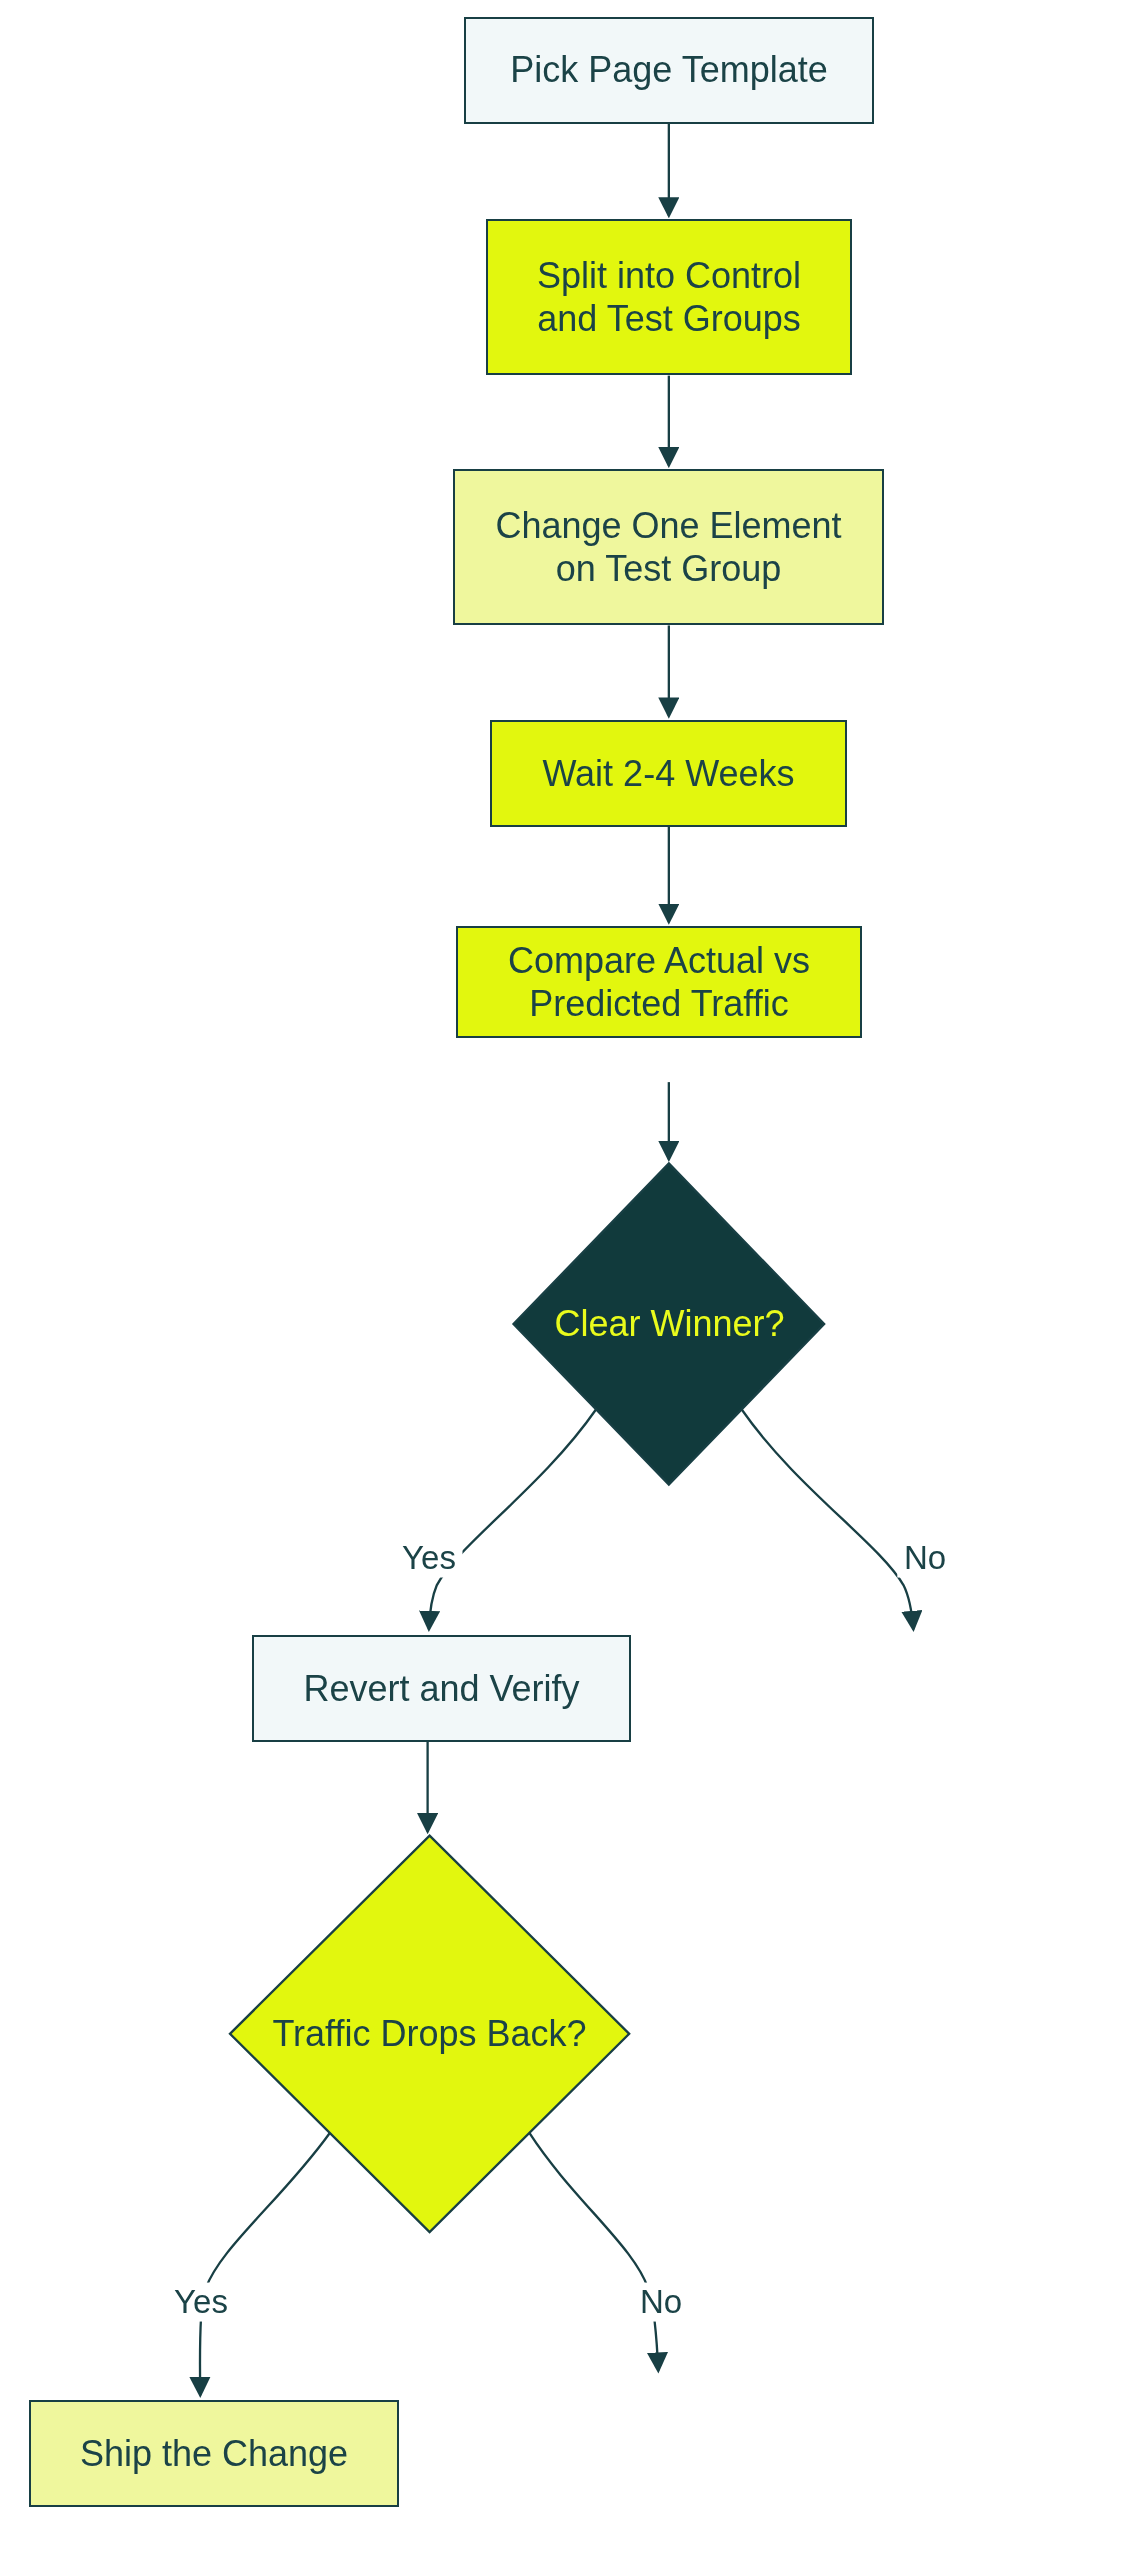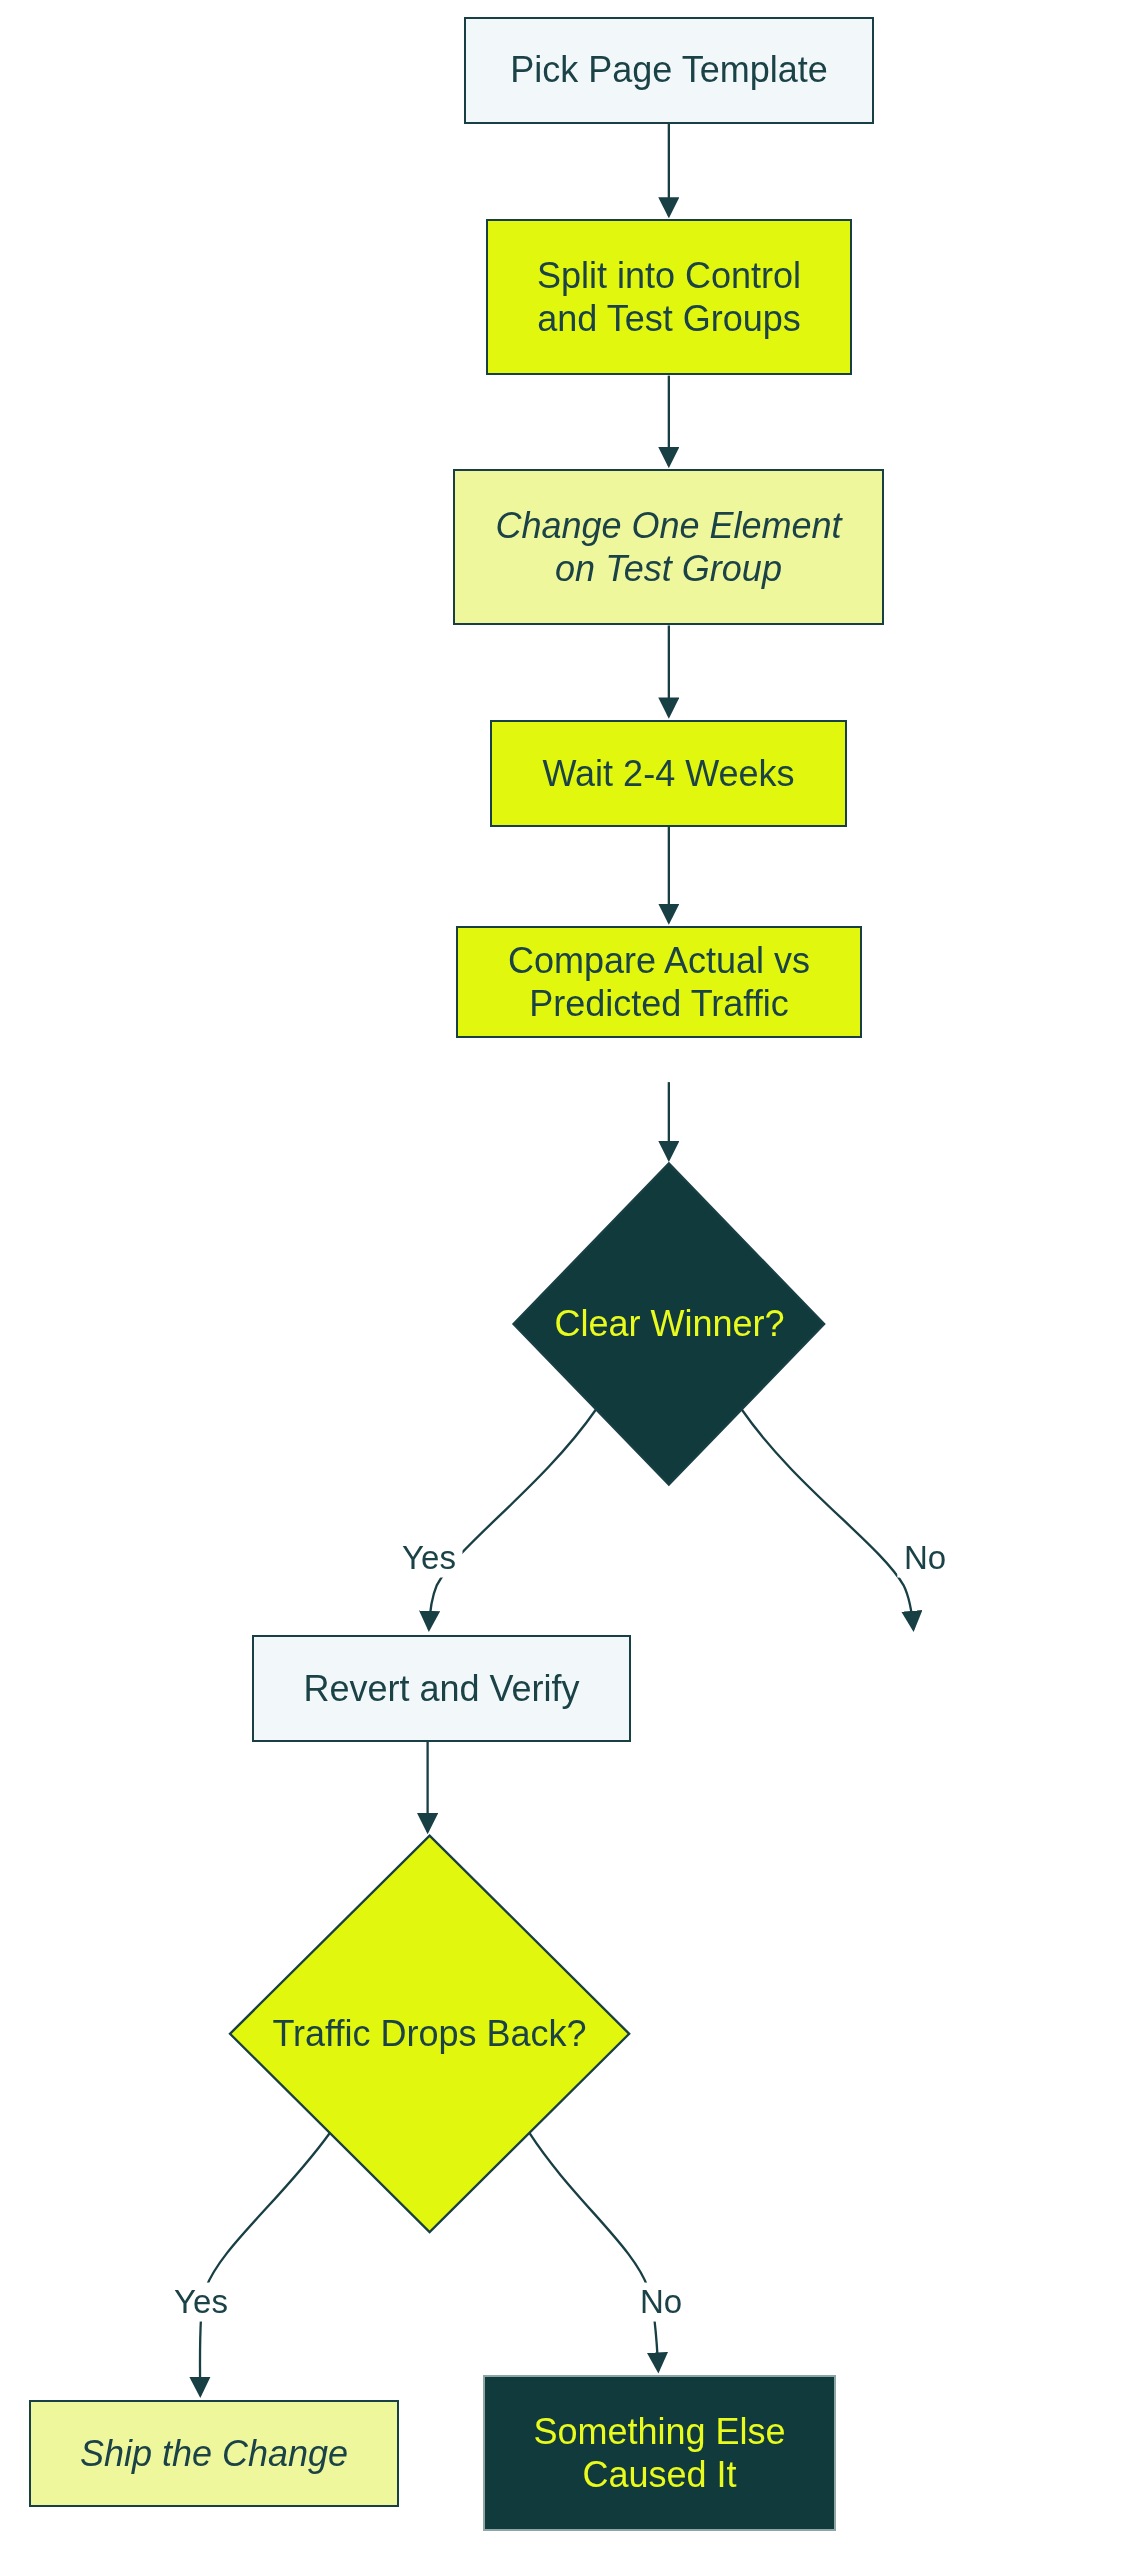--- a/index.html
+++ b/index.html
@@ -18,21 +18,21 @@
   .diamond-dark{fill:var(--dark-fill); stroke:var(--stroke); stroke-width:3.5px;}
   .diamond-bright{fill:var(--bright-fill); stroke:var(--stroke); stroke-width:3.5px;}
   .node{
     position:absolute; box-sizing:border-box; display:flex; align-items:center;
     justify-content:center; text-align:center; font-size:36px; line-height:1.2;
     color:var(--text-dark); border:2.3px solid var(--stroke);
     white-space:pre-line;
   }
   .node.white{background:var(--white-fill);}
   .node.bright{background:var(--bright-fill);}
-  .node.light{background:var(--light-fill);font-style:italic;}
+  .node.light{background:var(--light-fill);}
   .node.dark{background:var(--dark-fill); color:var(--text-yellow); border-color:var(--dark-border);}
   .diamond-label{
     position:absolute; display:flex; align-items:center; justify-content:center;
     text-align:center; font-size:36px; line-height:1.2; color:var(--text-dark);
     white-space:pre-line; pointer-events:none;
   }
   .diamond-label.on-dark{color:var(--text-yellow);}
   .edge-label{
     position:absolute; transform:translate(-50%,-50%); background:var(--bg);
     color:var(--text-dark); font-size:33px; line-height:1.1; padding:1.3px 6.6px;
@@ -69,22 +69,20 @@
   <div class="node white" style="left:464px;  top:16.5px;   width:410px; height:107px;"><span>Pick Page Template</span></div>
   <div class="node bright" style="left:486px;  top:219px;  width:366px; height:156px;"><span>Split into Control
 and Test Groups</span></div>
   <div class="node light" style="left:453px;  top:469px;  width:431px; height:156px;"><span>Change One Element
 on Test Group</span></div>
   <div class="node bright" style="left:490px;  top:720px; width:357px; height:107px;"><span>Wait 2-4 Weeks</span></div>
   <div class="node bright" style="left:456px;  top:926px; width:406px; height:112px;"><span>Compare Actual vs
 Predicted Traffic</span></div>
   <div class="node white" style="left:239px;  top:1635px; width:379px; height:107px;margin-left:13px;"><span>Revert and Verify</span></div>
   <div class="node light" style="left:29px;   top:2400px; width:370px; height:107px;"><span>Ship the Change</span></div>
-  <div class="node dark" style="left:483px;  top:2375px; width:353px; height:156px;"><span>Something Else
-Caused It</span></div>
 
   <div class="diamond-label on-dark" style="left:471px; top:1294px; width:397px; height:59px;">Clear Winner?</div>
   <div class="diamond-label" style="left:218px; top:2004px; width:423px; height:59px;">Traffic Drops Back?</div>
 
   <div class="edge-label" style="left:429px;  top:1558px;">Yes</div>
   <div class="edge-label" style="left:925px; top:1558px;">No</div>
   <div class="edge-label" style="left:201px;  top:2302px;">Yes</div>
   <div class="edge-label" style="left:661px; top:2302px;">No</div>
 
 </div>

